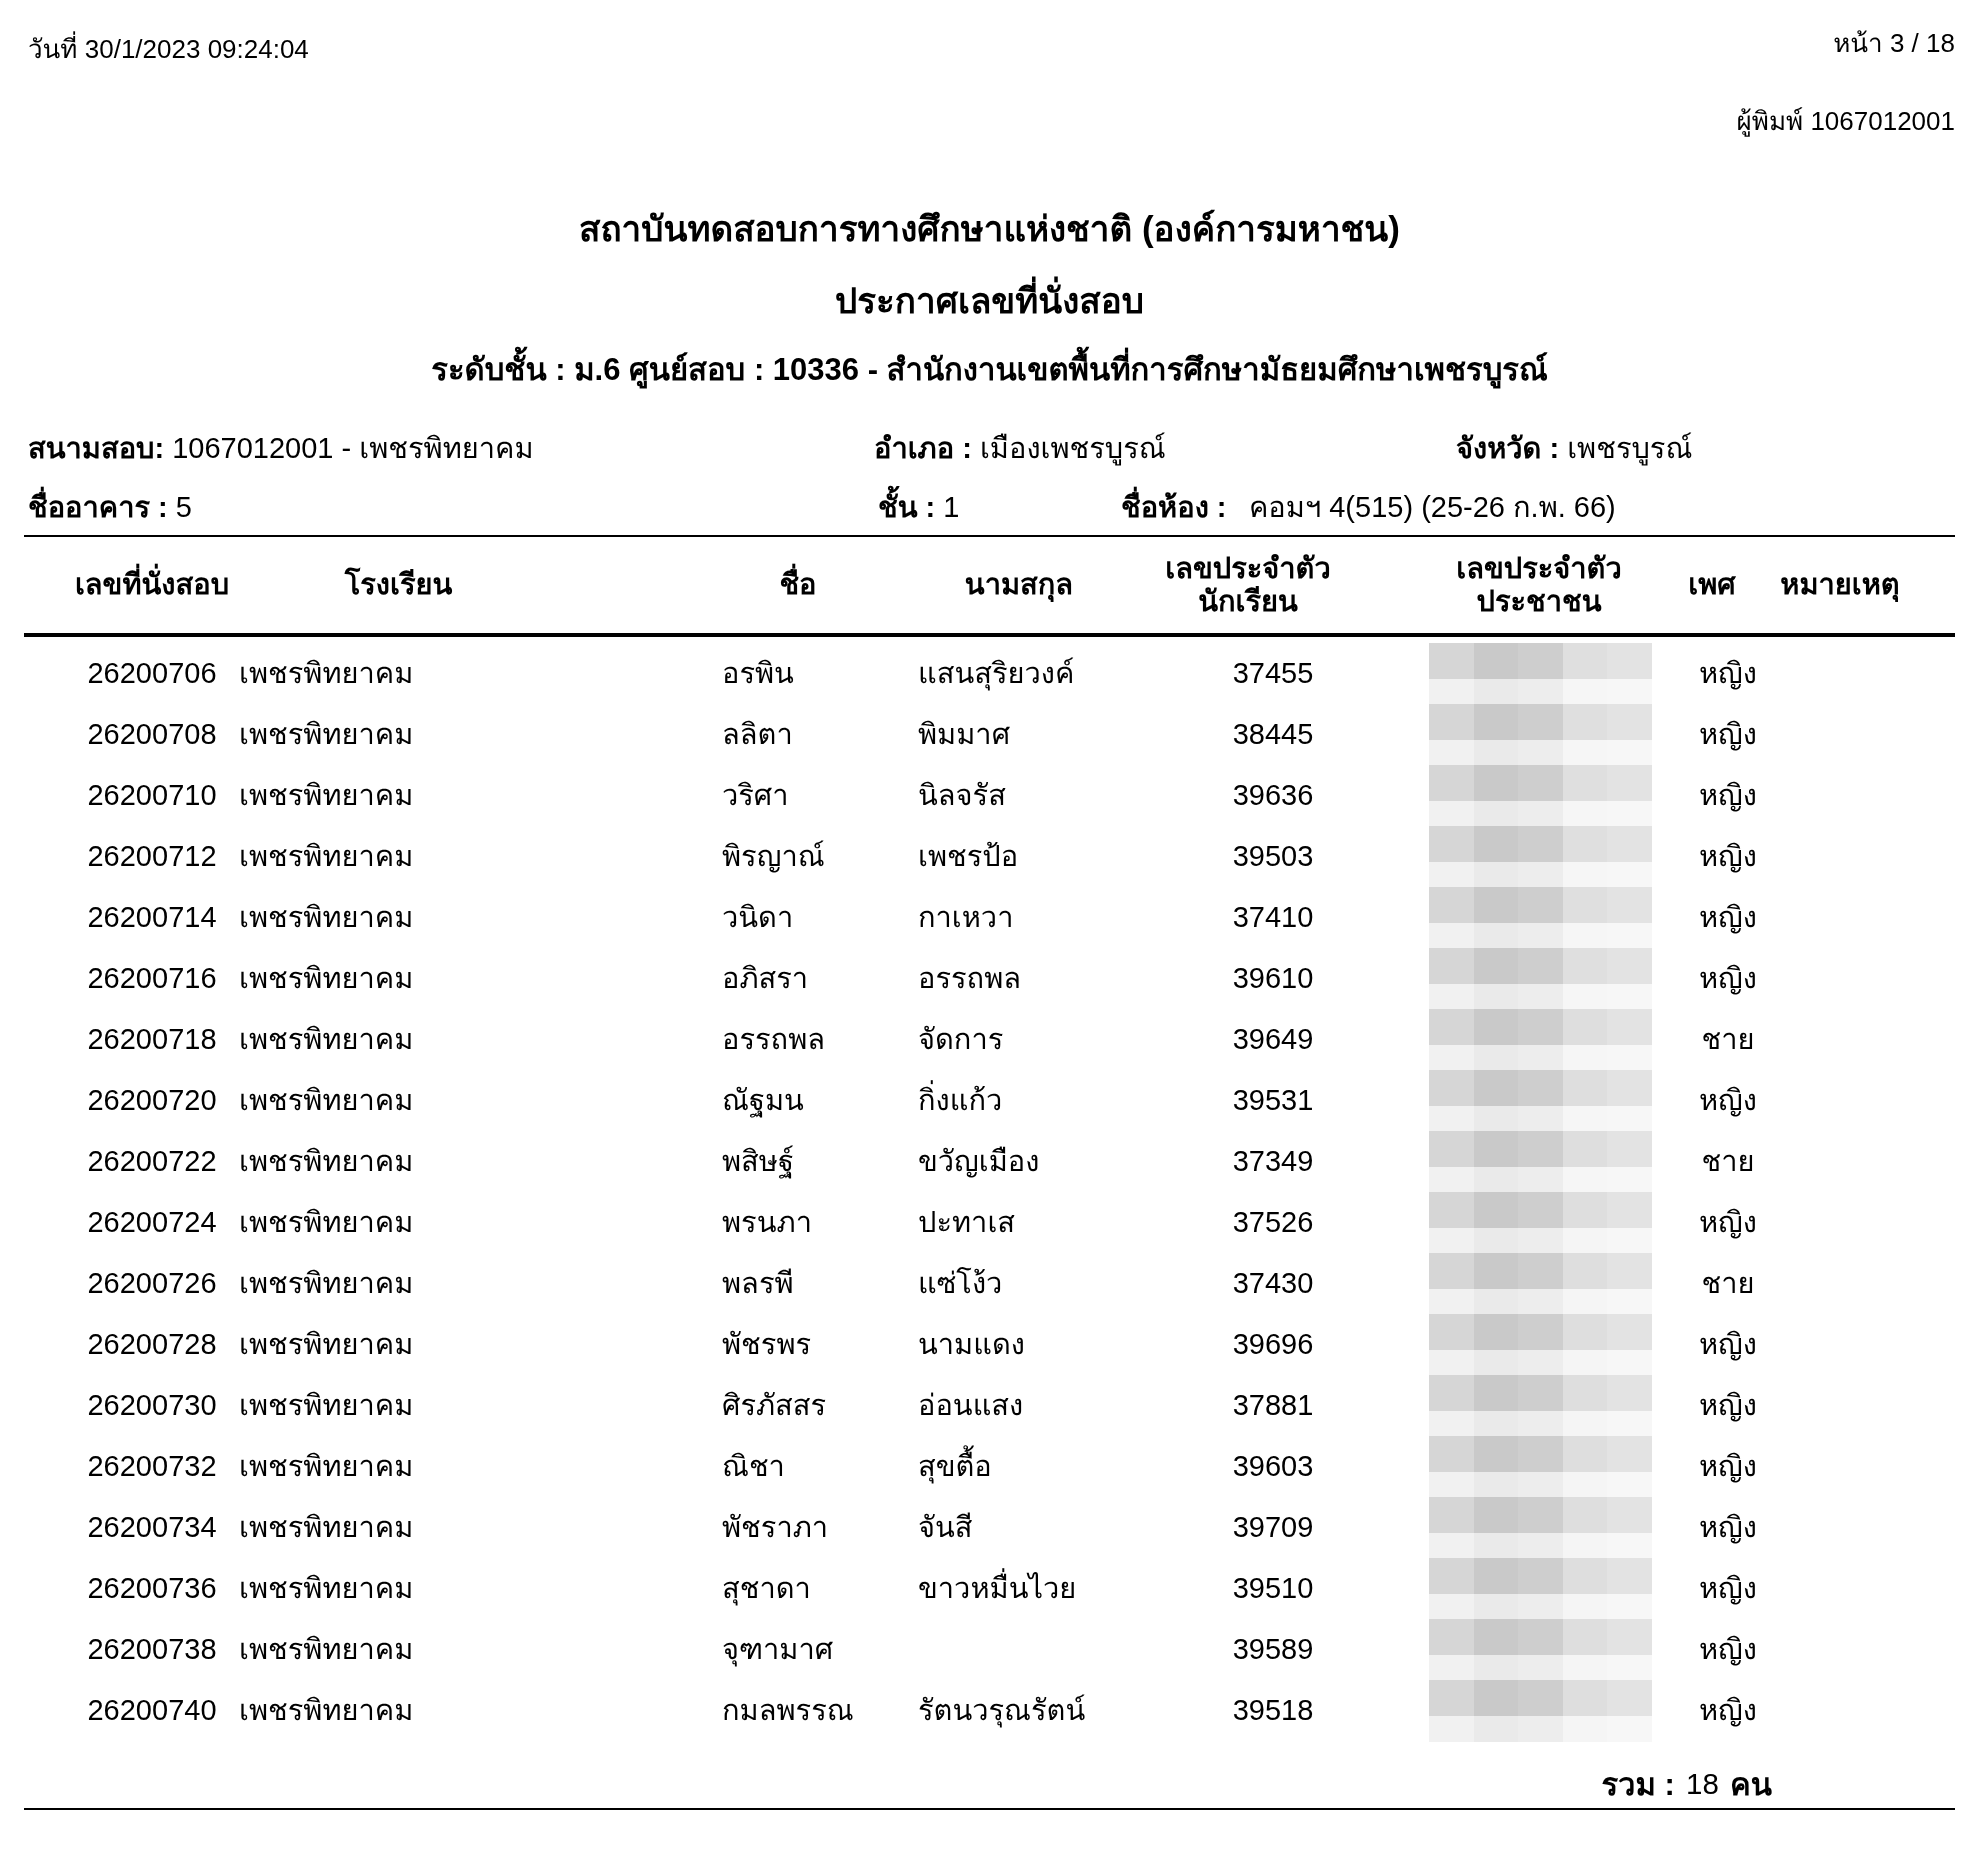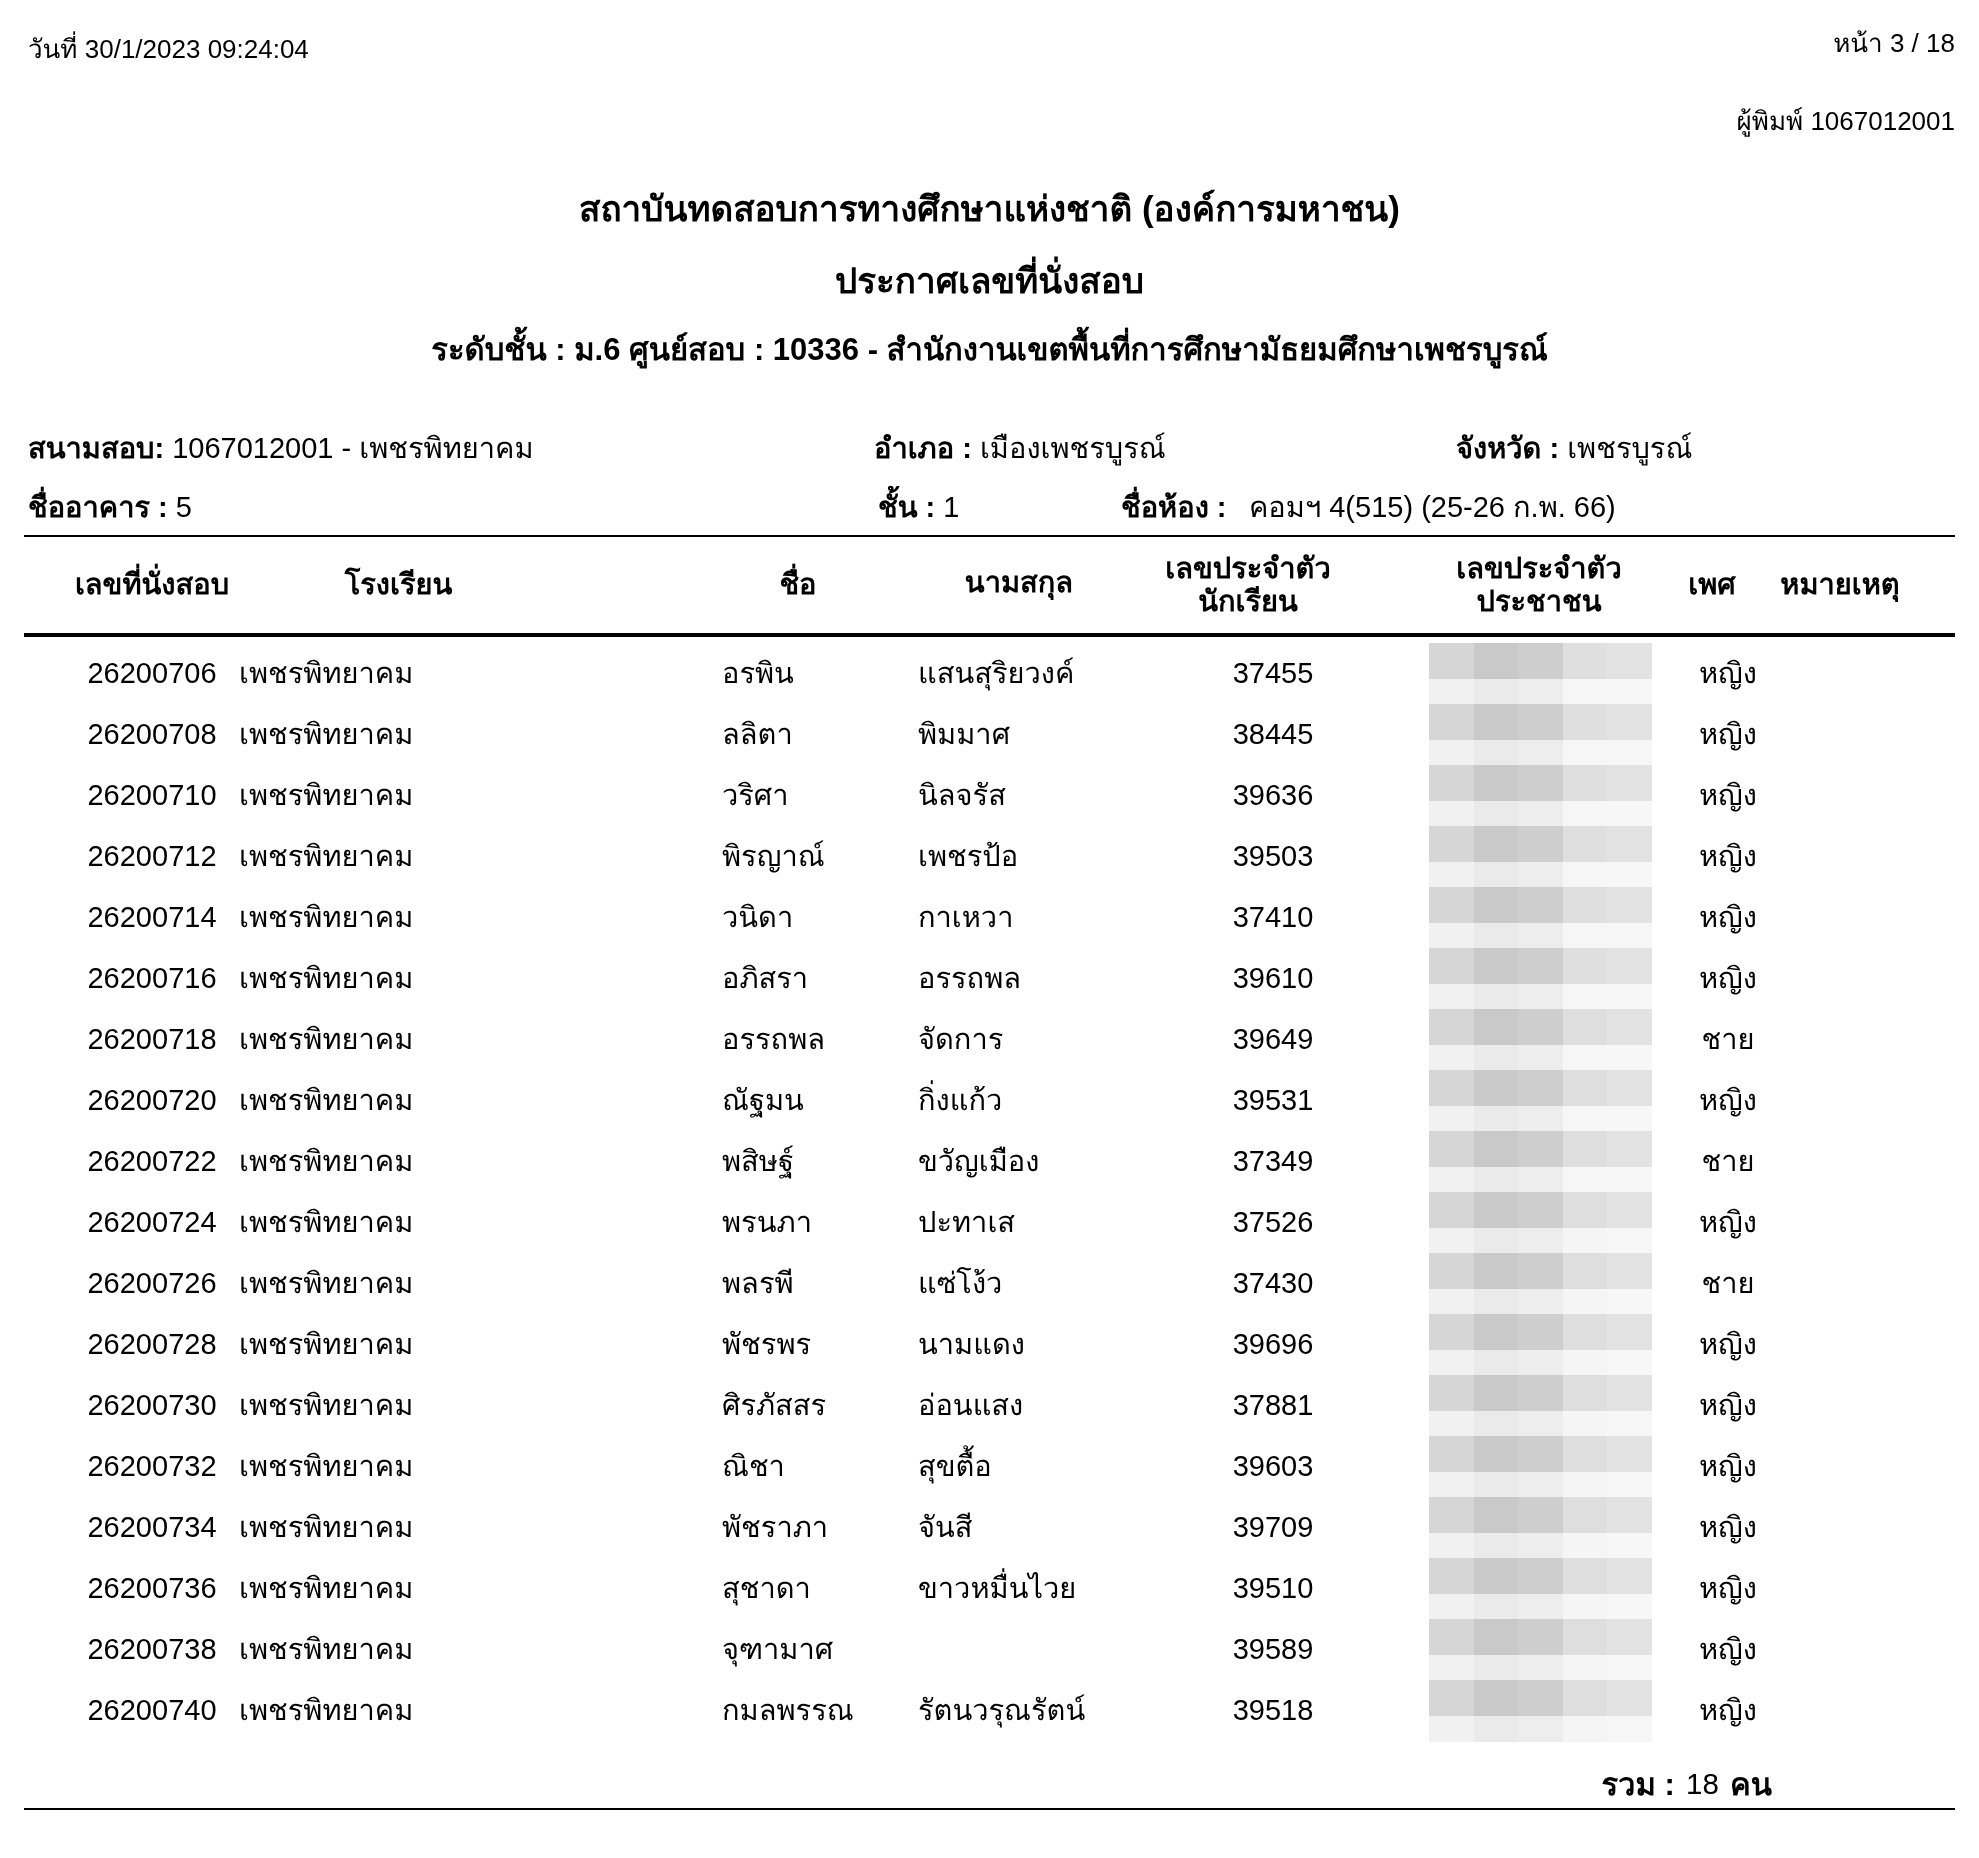--- a/index.html
+++ b/index.html
@@ -7,21 +7,21 @@
     position:relative;
     width:1979px;height:1859px;
     background:#ffffff;
     font-family:"Liberation Sans","DejaVu Sans",sans-serif;
     color:#000;
     overflow:hidden;
   }
   .abs{position:absolute;white-space:nowrap;line-height:1.35;}
   .meta{font-size:26px;}
   .right{text-align:right;}
-  .title{left:0;width:1979px;text-align:center;font-weight:bold;}
+  .title{left:0;width:1979px;text-align:center;font-weight:bold;margin-top:20px;}
   .t1{top:185px;font-size:35px;}
   .t2{top:257px;font-size:35px;}
   .t3{top:329px;font-size:31px;}
   .lbl{font-weight:bold;}
   .info{font-size:29px;}
   .rule{position:absolute;left:24px;width:1931px;background:#000;}
   .rule.thin{height:2.4px;}
   .rule.heavy{height:4px;}
   .th{position:absolute;top:536px;height:98px;display:flex;align-items:center;justify-content:center;
       text-align:center;font-size:29px;font-weight:bold;line-height:1.15;}
@@ -82,21 +82,21 @@
     <span style="margin-left:14.4px;">คอมฯ 4(515) (25-26 ก.พ. 66)</span>
   </div>
 
   <div class="rule thin" style="top:535px;"></div>
   <div class="rule heavy" style="top:633px;"></div>
   <div class="rule thin" style="top:1808px;"></div>
 
   <div class="th" style="left:60px;width:184px;">เลขที่นั่งสอบ</div>
   <div class="th" style="left:263px;width:271px;">โรงเรียน</div>
   <div class="th" style="left:702px;width:192px;">ชื่อ</div>
-  <div class="th" style="left:923px;width:192px;font-family:Liberation Mono, monospace;">นามสกุล</div>
+  <div class="th" style="left:923px;width:192px;">นามสกุล</div>
   <div class="th" style="left:1152px;width:192px;flex-direction:column;">
     <span>เลขประจำตัว</span>
     <span>นักเรียน</span>
   </div>
   <div class="th" style="left:1443px;width:192px;flex-direction:column;">
     <span>เลขประจำตัว</span>
     <span>ประชาชน</span>
   </div>
   <div class="th" style="left:1652px;width:120px;">เพศ</div>
   <div class="th" style="left:1760px;width:160px;">หมายเหตุ</div>

